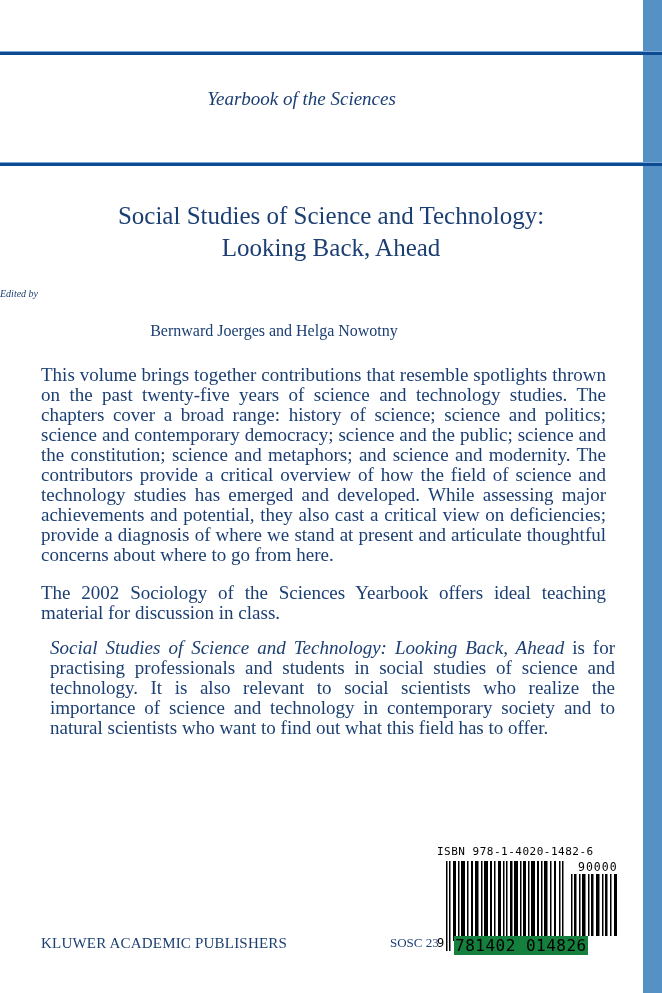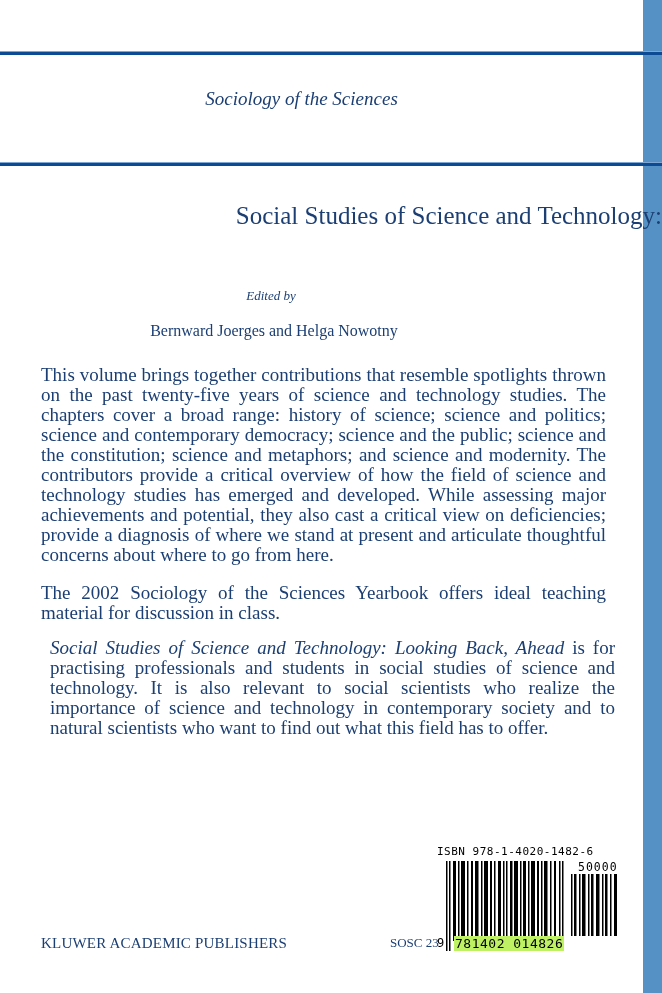--- a/index.html
+++ b/index.html
@@ -7,64 +7,65 @@
     width: 662px; height: 993px; position: relative; overflow: hidden;
     background: #ffffff;
     font-family: "Liberation Serif", "DejaVu Serif", serif;
     color: #1c3f73;
   }
   .stripe { position: absolute; top: 0; right: 0; width: 19px; height: 993px; background: #5591c4; }
   .rule { position: absolute; left: 0; width: 662px; height: 4px; background: #0d4a94; border-top: 1px solid #7fa7d4; box-sizing: border-box; }
   .rule.top { top: 51px; }
   .rule.bottom { top: 162px; }
   .series { position: absolute; top: 88px; left: 0; width: 603px; text-align: center; font-style: italic; font-size: 19px; }
-  .title { position: absolute; top: 200px; left: 0; width: 662px; text-align: right; font-size: 25px; line-height: 32px; }
-  .edited { position: absolute; top: 288px; left: 0; width: 542px; text-align: center; font-style: italic; font-size: 13px; }
+  .title { position: absolute; top: 200px; left: 0; width: 662px; text-align: center; font-size: 25px; line-height: 32px; }
+  .edited { position: absolute; top: 288px; left: 0; width: 542px; font-style: italic; font-size: 10px; }
   .editors { position: absolute; top: 322px; left: 0; width: 548px; text-align: center; font-size: 16px; }
   .para { position: absolute; left: 41px; width: 565px; font-size: 19px; line-height: 20px; text-align: justify; }
   .p1 { top: 365px; }
   .p2 { top: 583px; }
   .p3 { top: 638px; margin-left: 9px; }
   .it { font-style: italic; }
   .publisher { position: absolute; top: 935px; left: 41px; font-size: 15px; letter-spacing: 0.2px; font-family: Liberation Serif, serif; }
   .sosc { position: absolute; top: 935px; left: 346px; font-size: 13px; margin-left: 44px; }
   .barcode { position: absolute; left: 434px; top: 845px; width: 190px; height: 110px; color: #000; font-family: "DejaVu Sans Mono", monospace; }
   .isbn { position: absolute; left: 3px; top: 0; font-size: 11px; letter-spacing: 0.5px; }
   .addon { position: absolute; left: 144px; top: 15px; font-size: 11.5px; letter-spacing: 1px; }
   .bars-main { position: absolute; left: 12px; top: 16px; width: 120px; height: 90px; }
   .bars-addon { position: absolute; left: 137px; top: 29px; width: 47px; height: 62px; }
   .digits-lead { position: absolute; left: 3px; top: 91px; font-size: 12px; }
-  .digits-main { position: absolute; left: 20px; top: 91px; font-size: 13px; background: #bef264; padding: 0 1px; letter-spacing: 0.5px; }
+  .digits-main { position: absolute; left: 20px; top: 91px; font-size: 16px; background: #15803d; padding: 0 1px; letter-spacing: 0.5px; }
 </style>
 </head>
 <body>
 
 <div class="stripe"></div>
 <div class="rule top"></div>
 <div class="rule bottom"></div>
 
-<div class="series">Sociology of the Sciences</div>
+<div class="series">Yearbook of the Sciences</div>
 
 <div class="title">
   <div>Social Studies of Science and Technology:</div>
+  <div>Looking Back, Ahead</div>
 </div>
 
 <div class="edited">Edited by</div>
 <div class="editors">Bernward Joerges and Helga Nowotny</div>
 
 <div class="para p1">This volume brings together contributions that resemble spotlights thrown on the past twenty-five years of science and technology studies. The chapters cover a broad range: history of science; science and politics; science and contemporary democracy; science and the public; science and the constitution; science and metaphors; and science and modernity. The contributors provide a critical overview of how the field of science and technology studies has emerged and developed. While assessing major achievements and potential, they also cast a critical view on deficiencies; provide a diagnosis of where we stand at present and articulate thoughtful concerns about where to go from here.</div>
 <div class="para p2">The 2002 Sociology of the Sciences Yearbook offers ideal teaching material for discussion in class.</div>
 <div class="para p3"><span class="it">Social Studies of Science and Technology: Looking Back, Ahead</span><span> is for practising professionals and students in social studies of science and technology. It is also relevant to social scientists who realize the importance of science and technology in contemporary society and to natural scientists who want to find out what this field has to offer.</span></div>
 
 <div class="publisher">KLUWER ACADEMIC PUBLISHERS</div>
 <div class="sosc">SOSC 23</div>
 
 <div class="barcode">
   <div class="isbn">ISBN 978-1-4020-1482-6</div>
-  <div class="addon">50000</div>
+  <div class="addon">90000</div>
   <svg class="bars-main" viewBox="0 0 120 90" preserveAspectRatio="none">
     <g fill="#000">
       <rect x="0" y="0" width="1.5" height="90"></rect>
         <rect x="3" y="0" width="1.5" height="90"></rect>
       <rect x="7" y="0" width="3" height="80"></rect>
         <rect x="12" y="0" width="1.5" height="80"></rect>
       <rect x="15" y="0" width="4" height="80"></rect>
         <rect x="21" y="0" width="1.5" height="80"></rect>
       <rect x="25" y="0" width="2" height="80"></rect>
         <rect x="29" y="0" width="3.5" height="80"></rect>

